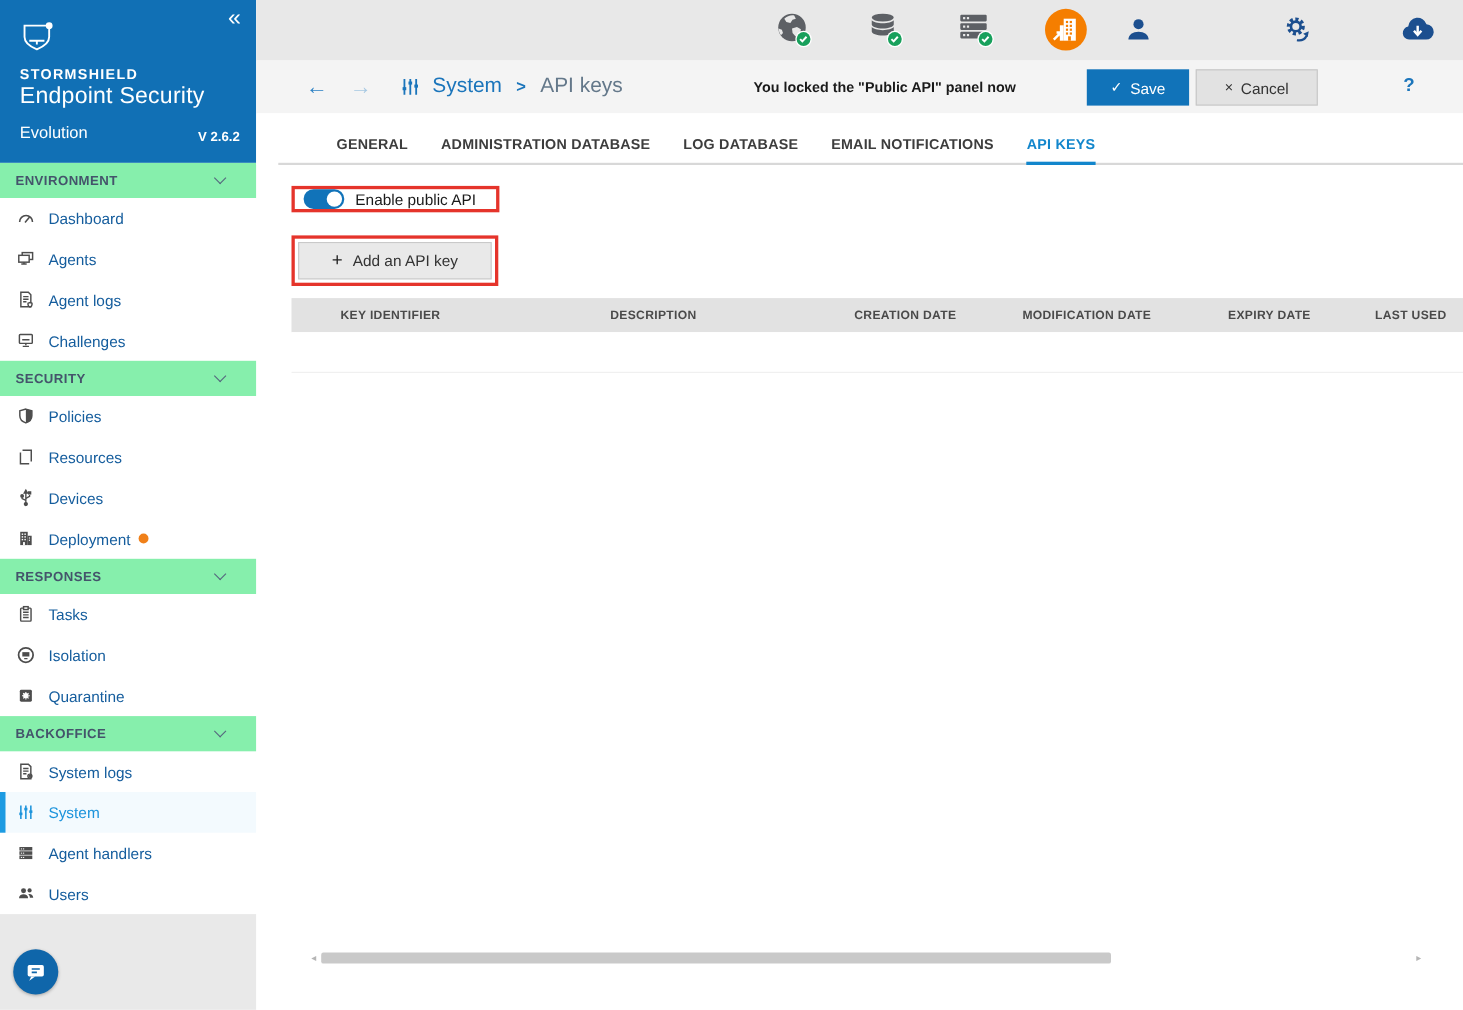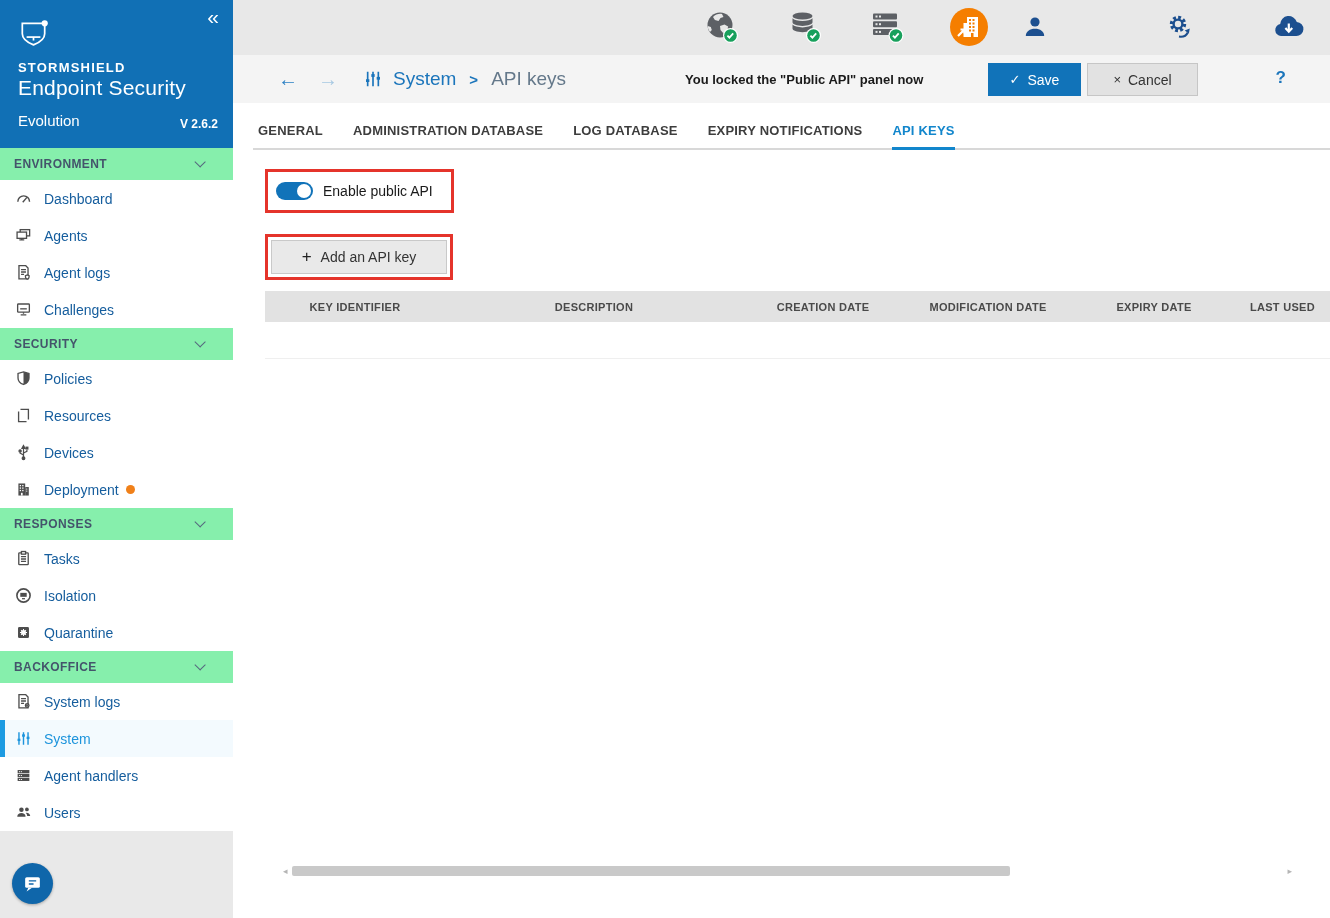--- a/index.html
+++ b/index.html
@@ -45,28 +45,28 @@
   .crumb-parent { margin-left:10px; font-size:19px; color:#1b75bb; cursor:pointer; }
   .crumb-sep { margin-left:13px; font-size:15px; font-weight:bold; color:#1b75bb; }
   .crumb-current { margin-left:13px; font-size:19px; color:#64788a; }
   .notice { position:absolute; left:452px; top:0; bottom:0; display:flex; align-items:center; font-size:13px; font-weight:bold; color:#1a1a1a; }
   .btn { position:absolute; top:8px; height:33px; display:flex; align-items:center; justify-content:center; gap:7px; font-size:14px; cursor:pointer; }
   .save-btn { left:755px; width:93px; background:#1173b9; color:#fff; }
   .cancel-btn { left:854px; width:111px; background:#e2e2e2; border:1px solid #c6c6c6; color:#333; }
   .btn .glyph { font-size:13px; }
   .help-btn { position:absolute; right:44px; top:13px; font-size:17px; font-weight:bold; color:#1b75bb; cursor:pointer; }
 
-  .tabstrip { height:47px; background:#fff; display:flex; align-items:stretch; gap:30px; padding-left:25px; position:relative; }
+  .tabstrip { height:47px; background:#fff; display:flex; align-items:stretch; gap:30px; padding-left:73px; position:relative; }
   .tabline { position:absolute; left:20px; right:0; bottom:0; height:2px; background:#d8d8d8; }
   .tab { display:flex; align-items:flex-end; padding-bottom:9px; font-size:13px; font-weight:bold; color:#3d3d3d; letter-spacing:0.2px; border-bottom:3px solid transparent; cursor:pointer; position:relative; z-index:1; white-space:nowrap; }
   .tab.active { color:#1286cc; border-bottom-color:#1286cc; }
 
   .content { position:relative; padding:19px 0 0 32px; }
   .anno { border:3px solid #e5342b; }
-  .toggle-box { width:189px; height:44px; display:flex; align-items:center; padding-left:8px; }
+  .toggle-box { width:189px; height:24px; display:flex; align-items:center; padding-left:8px; }
   .switch { width:37px; height:18px; border-radius:9px; background:#1173b9; position:relative; flex:0 0 auto; cursor:pointer; }
   .switch::after { content:""; position:absolute; right:2px; top:2px; width:14px; height:14px; border-radius:50%; background:#fff; }
   .toggle-label { margin-left:10px; font-size:14px; color:#1a1a1a; white-space:nowrap; }
   .add-box { margin-top:21px; width:188px; height:46px; padding:3px; }
   .add-btn { width:100%; height:100%; background:#e9e9e9; border:1px solid #c9c9c9; color:#333; font-size:14px; display:flex; align-items:center; justify-content:center; gap:9px; cursor:pointer; font-family:inherit; }
   .add-btn .plus { font-size:17px; color:#222; }
 
   .apitable { margin-top:11px; margin-right:0; }
   .thead { display:flex; height:31px; background:#e2e2e2; align-items:center; }
   .th { padding-left:12px; font-size:11px; font-weight:bold; color:#4a4a4a; letter-spacing:0.3px; white-space:nowrap; overflow:hidden; flex:0 0 auto; cursor:pointer;text-align:center; }
@@ -437,21 +437,21 @@
       <span class="glyph">×</span>
       <span>Cancel</span>
     </div>
     <span class="help-btn">?</span>
   </div>
 
   <div class="tabstrip">
     <span class="tab">GENERAL</span>
     <span class="tab">ADMINISTRATION DATABASE</span>
     <span class="tab">LOG DATABASE</span>
-    <span class="tab">EXPIRY NOTIFICATIONS</span>
+    <span class="tab">EMAIL NOTIFICATIONS</span>
     <span class="tab active">API KEYS</span>
     <span class="tabline"></span>
   </div>
 
   <div class="content">
     <div class="toggle-box anno">
       <span class="switch"></span>
       <span class="toggle-label">Enable public API</span>
     </div>
     <div class="add-box anno">

